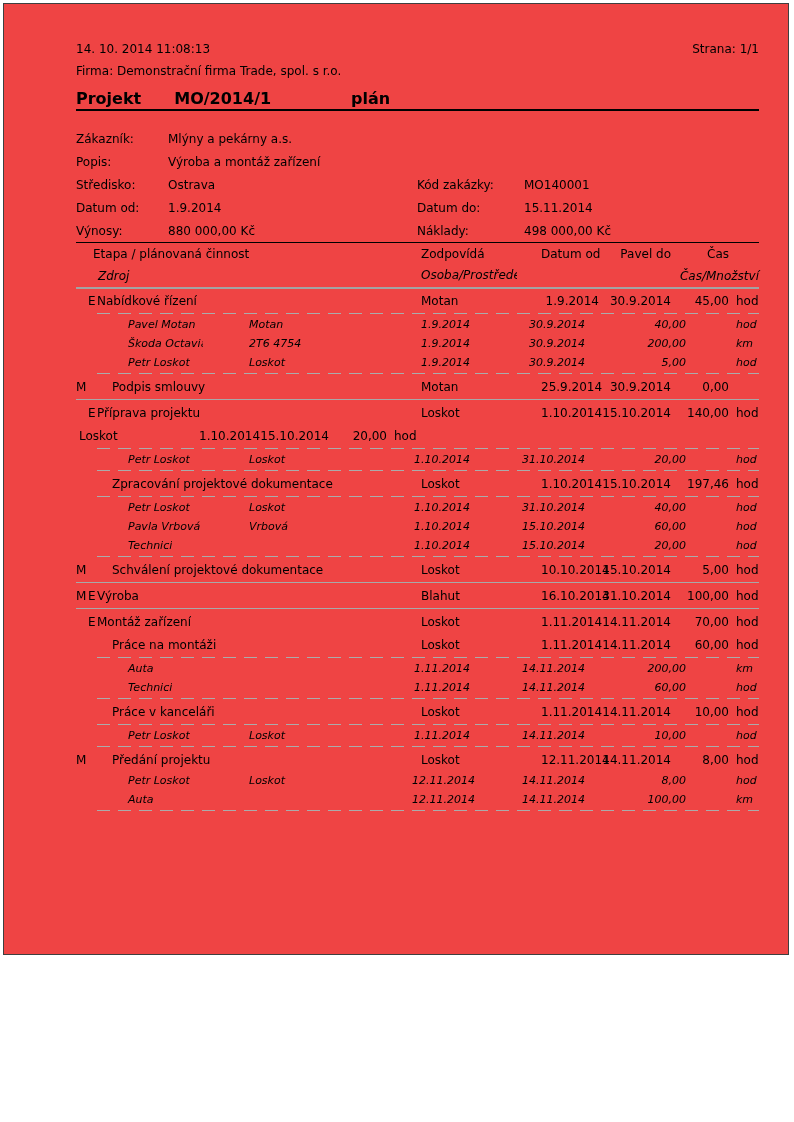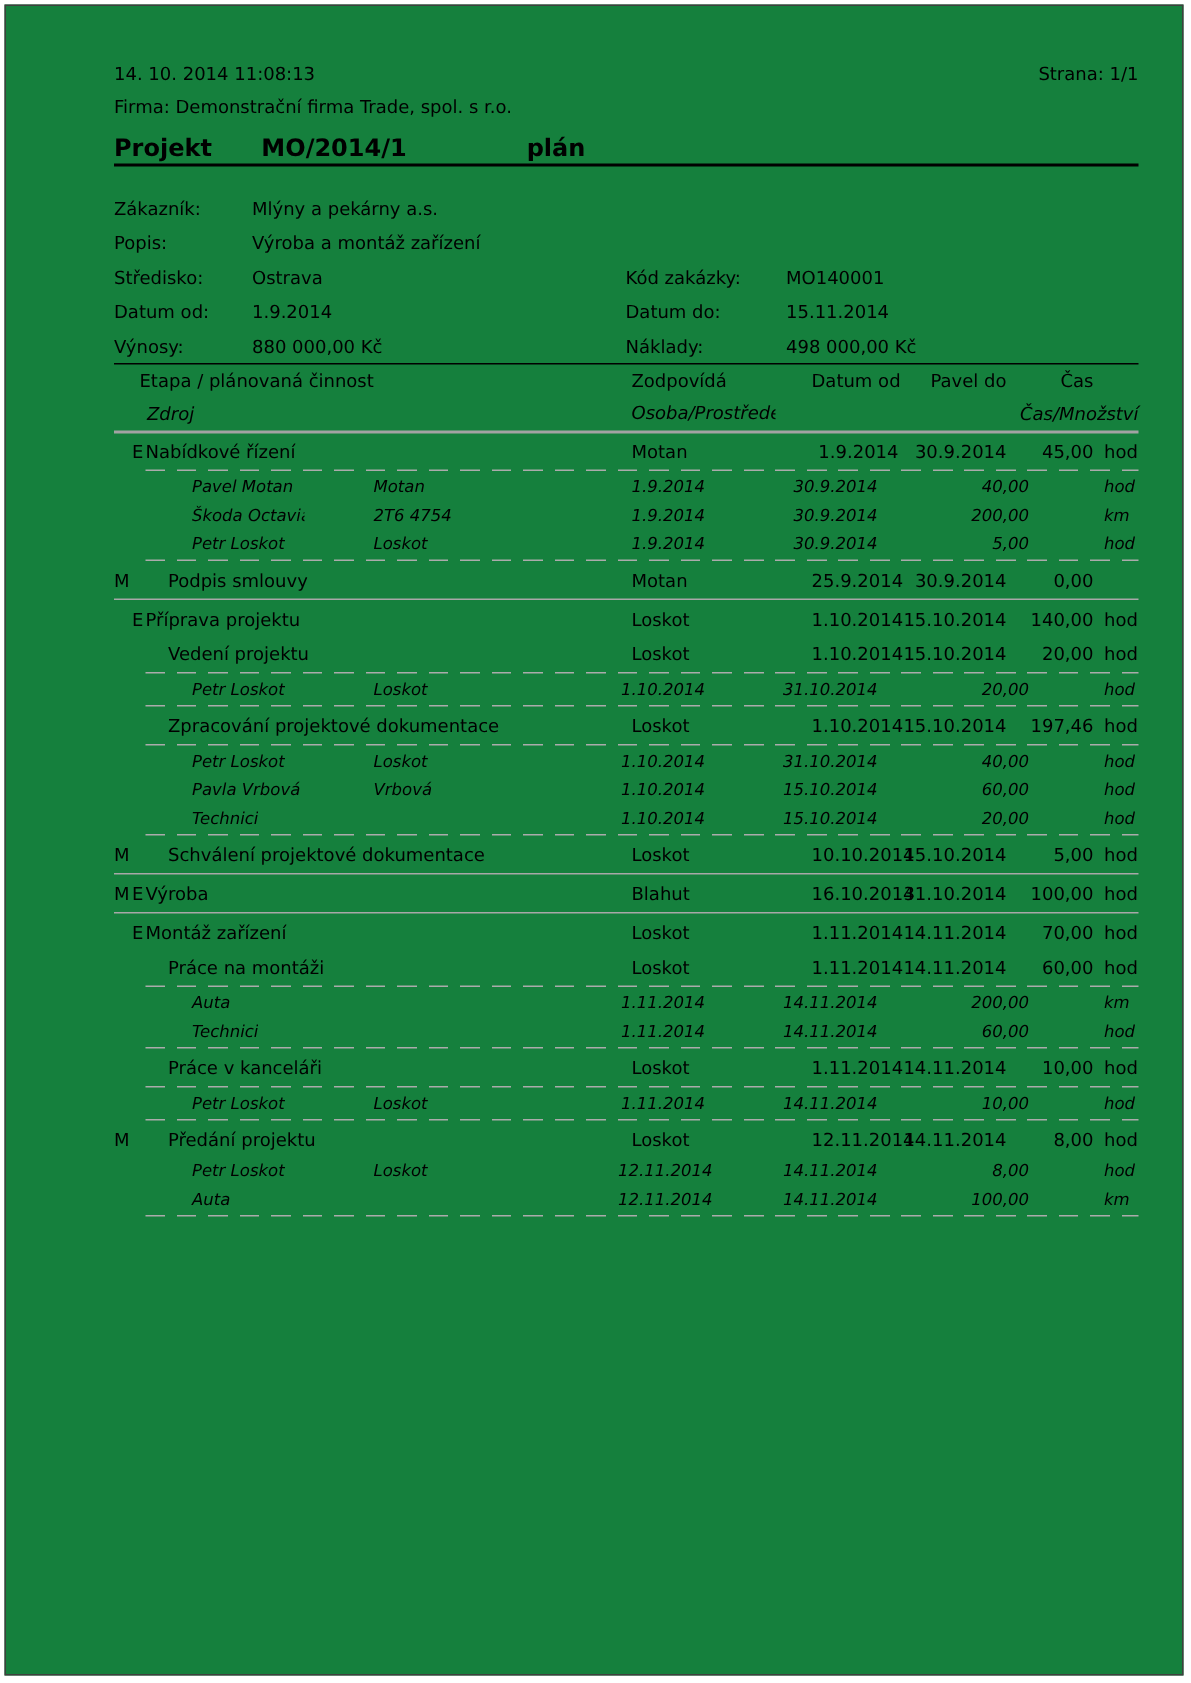--- a/index.html
+++ b/index.html
@@ -1,17 +1,17 @@
 <!DOCTYPE html>
 <html><head>
 <meta charset="utf-8">
 <style>
   html,body{margin:0;padding:0;background:#fff;}
   body{width:794px;height:1122px;position:relative;font-family:"DejaVu Sans","Liberation Sans",sans-serif;color:#000;}
-  .page{position:absolute;left:3px;top:3px;width:786px;height:1114px;border:1px solid #3f3f3f;background:#15803d;box-sizing:border-box;}
+  .page{position:absolute;left:3px;top:3px;width:786px;height:952px;border:1px solid #3f3f3f;background:#ef4444;box-sizing:border-box;}
   .content{position:absolute;left:72px;top:0;width:683px;}
 
   
   .meta-row{display:flex;justify-content:space-between;margin-top:38px;font-size:12px;line-height:14px;}
   .firm-row{margin-top:8px;font-size:12px;line-height:14px;}
 
   
   .title-row{margin-top:11px;padding-bottom:0;border-bottom:2px solid #000;font-size:16px;font-weight:bold;line-height:20px;display:flex;}
   .title-code{margin-left:33px;}
   .title-variant{margin-left:80px;}
@@ -188,25 +188,20 @@
       <span class="mk-e">E</span>
       <span class="nm">Příprava projektu</span>
     </span>
     <span class="c-resp">Loskot</span>
     <span class="c-from">1.10.2014</span>
     <span class="c-to">15.10.2014</span>
     <span class="c-qty">140,00</span>
     <span class="c-unit">hod</span>
   </div>
         <div class="row activity">
-    <span class="c-name">
-      <span class="mk-m"></span>
-      <span class="mk-e"></span>
-      <span class="nm">Vedení projektu</span>
-    </span>
     <span class="c-resp">Loskot</span>
     <span class="c-from">1.10.2014</span>
     <span class="c-to">15.10.2014</span>
     <span class="c-qty">20,00</span>
     <span class="c-unit">hod</span>
   </div>
         <div class="sep dashed"></div>
         <div class="row resource">
     <span class="c-name">
       <span class="mk-m"></span>

